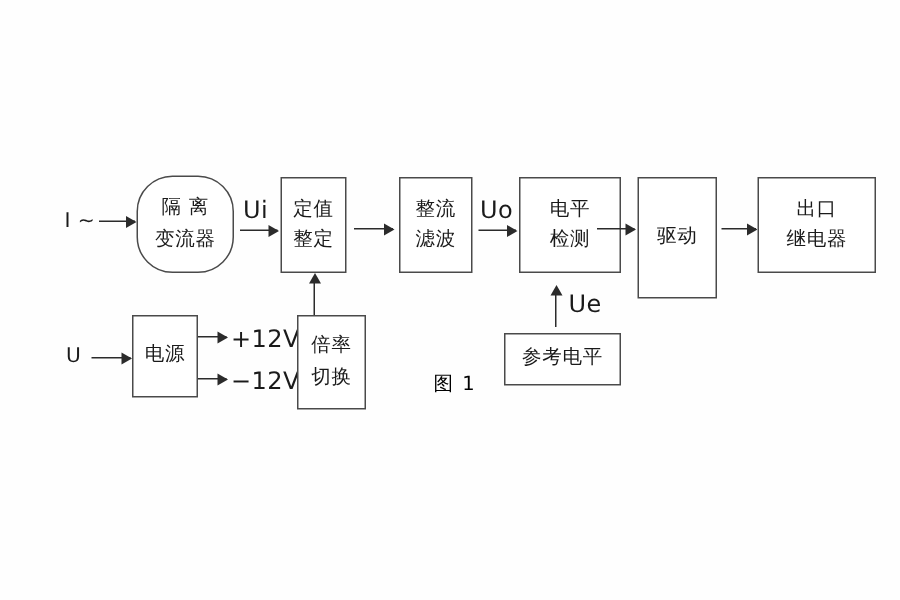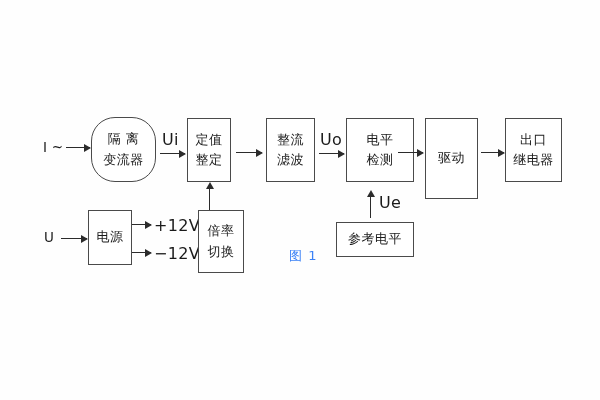--- a/index.html
+++ b/index.html
@@ -73,21 +73,21 @@
     top: -6px;
     width: 0;
     height: 0;
     border-bottom: 7px solid #2b2b2b;
     border-left: 4px solid transparent;
     border-right: 4px solid transparent;
   }
   .caption {
     position: absolute;
     font-size: 13px;
-    color: #3b82f6;
+    color: #000000;
     letter-spacing: 1px;
   }
 </style>
 </head>
 <body>
 
 <div id="canvas">
 
   <div class="lbl lat" style="left:43px; top:139px;">I ~</div>
 
@@ -122,21 +122,21 @@
   </div>
 
   <div class="harrow" style="left:398px; top:152px; width:25px;"></div>
 
   <div class="box" style="left:425px; top:118px; width:53px; height:81px;">
     <span class="ln">驱动</span>
   </div>
 
   <div class="harrow" style="left:481px; top:152px; width:23px;"></div>
 
-  <div class="box" style="left:505px; top:118px; width:57px; height:64px;">
+  <div class="box" style="left:505px; top:118px; width:79px; height:64px;">
     <span class="ln">出口</span>
     <span class="ln">继电器</span>
   </div>
 
   <div class="lbl lat" style="left:44px; top:229px;">U</div>
 
   <div class="harrow" style="left:61px; top:238px; width:26px;"></div>
 
   <div class="box" style="left:88px; top:210px; width:44px; height:55px;">
     <span class="ln">电源</span>

